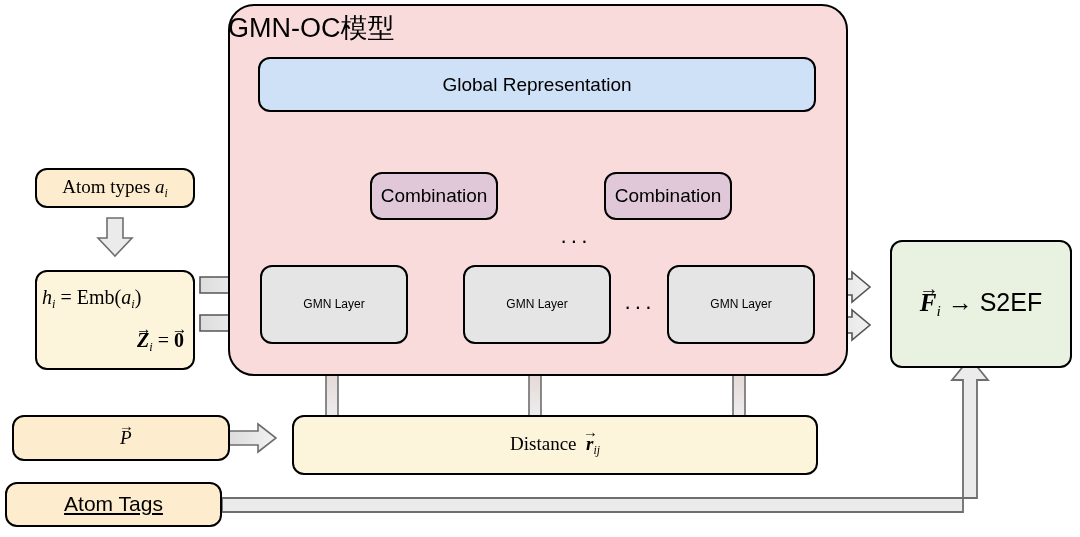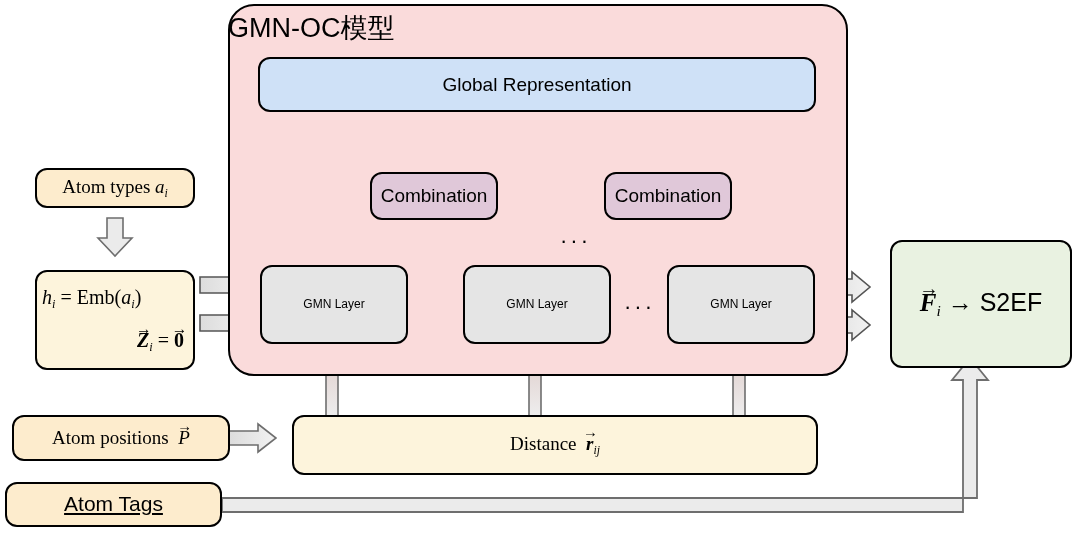--- a/index.html
+++ b/index.html
@@ -165,21 +165,21 @@
     </div>
     <div class="mth" style="font-size:20px;width:100%;text-align:right;padding-right:18px;">
       <span class="vec"><span class="ar">→</span><span class="it" style="font-weight:bold;">Z</span></span><span class="sub">i</span>
       <span>=</span>
       <span class="vec"><span class="ar">→</span><span style="font-weight:bold;">0</span></span>
     </div>
   </div>
 
   <div class="box cream" style="left:12px;top:415px;width:218px;height:46px;font-size:19px;">
     <span class="mth">
-      <span>Atom positions</span>&nbsp;&nbsp;<span class="vec"><span class="ar">→</span><span class="it">P</span></span>
+      &nbsp;&nbsp;<span class="vec"><span class="ar">→</span><span class="it">P</span></span>
     </span>
   </div>
 
   <div class="box cream2" style="left:292px;top:415px;width:526px;height:60px;font-size:19px;">
     <span class="mth">
       <span>Distance</span>&nbsp;&nbsp;<span class="vec"><span class="ar">→</span><span class="it" style="font-weight:bold;">r</span></span><span class="sub">ij</span>
     </span>
   </div>
 
   <div class="box cream" style="left:5px;top:482px;width:217px;height:45px;font-size:21px;text-decoration:underline;">

